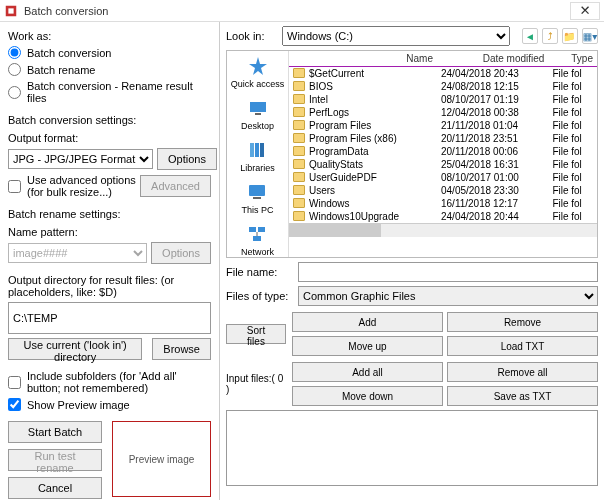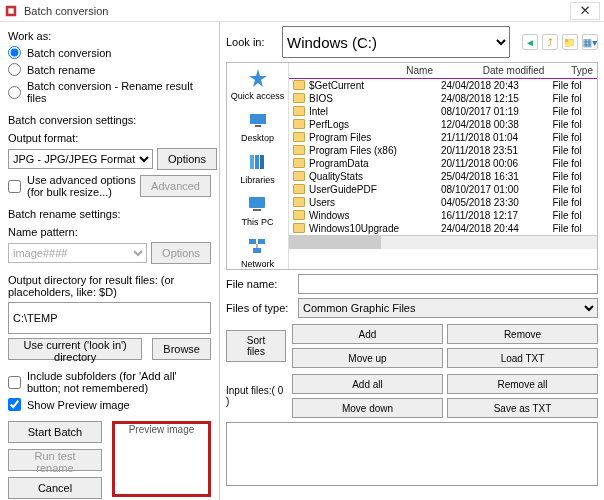--- a/index.html
+++ b/index.html
@@ -16,24 +16,24 @@
 .radio-row input, .check-row input { margin: 0 2px 0 0; }
 .fmt-row { display: flex; gap: 4px; align-items: center; }
 select.combo { flex: 1; height: 20px; font-size: 11px; border: 1px solid #999; background: #fff; }
 button.btn { height: 22px; font-size: 11px; border: 1px solid #9a9a9a; background: #eee; padding: 0 10px; cursor: pointer; }
 button.btn:disabled { color: #999; }
 input.txt { width: 100%; height: 20px; font-size: 11px; border: 1px solid #999; padding: 15px 4px; }
 .spacer { flex: 1; }
 .out-row { display: flex; gap: 10px; }
 .bottom-buttons { display: flex; gap: 10px; margin-top: 6px; }
 .bottom-col { display: flex; flex-direction: column; gap: 6px; width: 95px; }
-.preview-box { border: 3px solid #b91c1c; width: 100px; height: 76px; display: flex; align-items: flex-start; justify-content: center; color: #555; font-size: 10px; text-align:center; }
+.preview-box { border: 1px solid #b91c1c; width: 100px; height: 76px; display: flex; align-items: center; justify-content: center; color: #555; font-size: 10px; text-align:center; }
 .lookin-row { display: flex; align-items: center; gap: 6px; margin-bottom: 4px; }
 .lookin-label { width: 50px; }
-select.lookin { flex: 1; height: 32px; font-size: 15px; }
+select.lookin { flex: 1; height: 20px; font-size: 11px; }
 .tool-icons { display: flex; gap: 4px; margin-left: 6px; }
 .tool-icons span { width: 16px; height: 16px; border: 1px solid #ccc; border-radius: 2px; display: inline-flex; align-items:center; justify-content:center; font-size:10px; }
 .browser { display: flex; flex: 0 0 190px; border: 1px solid #bbb; }
 .places { width: 62px; border-right: 1px solid #ddd; display: flex; flex-direction: column; align-items: center; padding-top: 4px; gap: 8px; }
 .place { display: flex; flex-direction: column; align-items: center; font-size: 9px; gap: 2px; cursor:pointer; }
 .place .pic { width: 22px; height: 22px; display:flex; align-items:center; justify-content:center; }
 .filearea { flex: 1; overflow: auto; }
 table.files { width: 100%; border-collapse: collapse; font-size: 10px; }
 table.files th { text-align: right; font-weight: normal; border-bottom: 1px solid #a21caf; padding: 2px 4px; color: #333; }
 table.files td { padding: 1px 4px; white-space: nowrap; }
@@ -274,21 +274,21 @@
     <div class="field-row">
       <span class="lbl">File name:</span>
       <input type="text" style="">
     </div>
     <div class="field-row">
       <span class="lbl">Files of type:</span>
       <select><option>Common Graphic Files</option></select>
     </div>
 
     <div class="action-row">
-      <button class="btn" style="width:60px;height:32px;font-size:10px">Sort files</button>
+      <button class="btn" style="width:60px;height:20px;font-size:10px">Sort files</button>
       <div class="grid">
         <button>Add</button>
         <button>Remove</button>
         <button>Move up</button>
         <button>Load TXT</button>
       </div>
     </div>
     <div class="action-row">
       <span class="lbl">Input files:( 0 )</span>
       <div class="grid">

